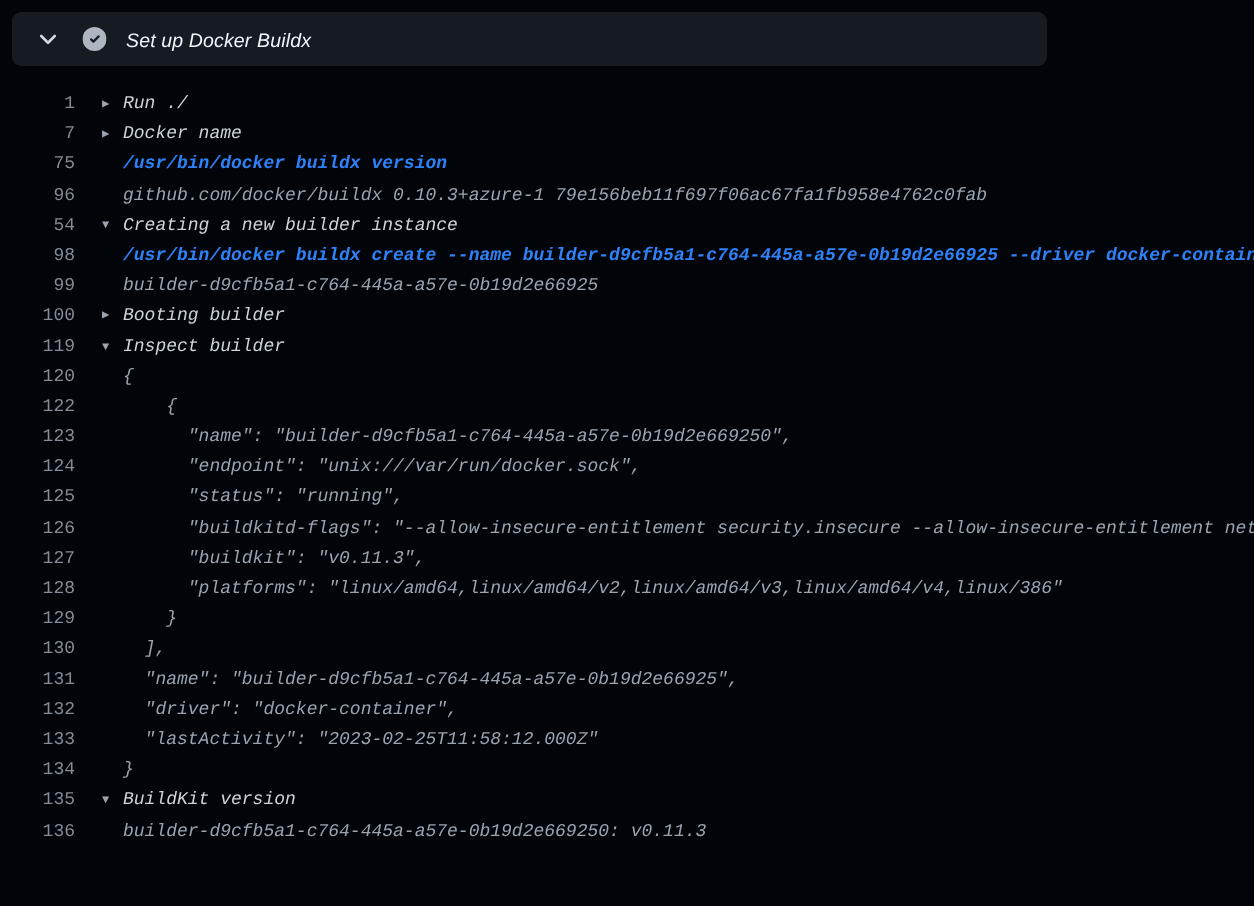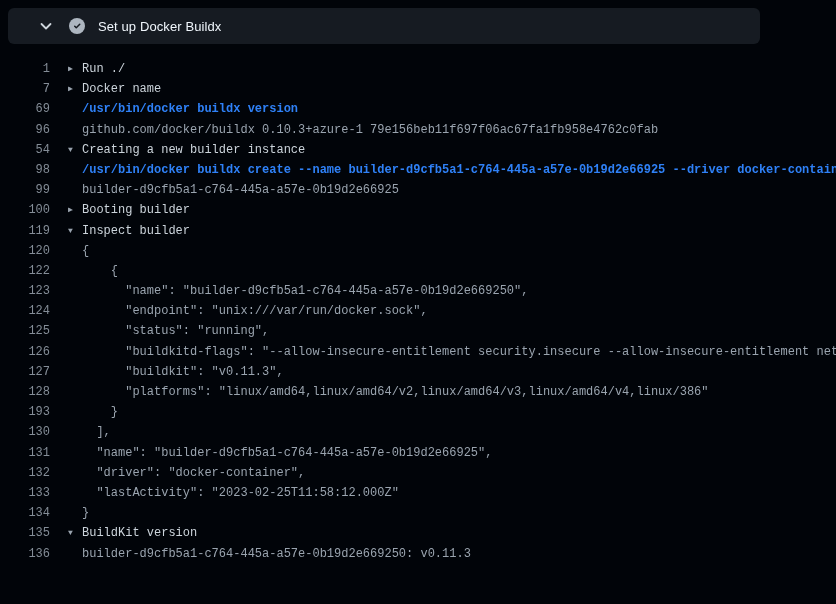--- a/index.html
+++ b/index.html
@@ -13,26 +13,27 @@
     --command:#2f81f7;
   }
   *{margin:0;padding:0;box-sizing:border-box;}
   html,body{width:836px;height:604px;overflow:hidden;}
   body{
     background:var(--bg);
     font-family:"Liberation Sans","DejaVu Sans",sans-serif;
   }
   .step-header{
     position:absolute;
-    left:8px;top:8px;width:752px;height:36px;
+    left:8px;top:8px;width:690px;height:36px;
     background:var(--header-bg);
     border-radius:6px;
     display:flex;align-items:center;
-    padding:0 24px;
+    padding:0 10px;
     cursor:pointer;
+    font-style:italic;
   }
   .chev{
     width:16px;height:16px;flex:0 0 16px;
     margin-left:6px;
     display:flex;align-items:center;justify-content:center;
   }
   .status{
     width:16px;height:16px;flex:0 0 16px;
     margin-left:15px;
   }
@@ -60,20 +61,21 @@
     flex:0 0 50px;
     width:50px;
     text-align:right;
     color:var(--num);
     cursor:pointer;
     user-select:none;
   }
   .lc{
     margin-left:18px;
     white-space:pre;
+    font-style:italic;
   }
   .lc .tri{
     display:inline-block;
     width:14px;
     color:var(--arrow);
     font-size:8px;
     vertical-align:1px;
   }
   .lc.group{color:var(--group);cursor:pointer;}
   .lc.command{color:var(--command);font-weight:bold;padding-left:14px;}
@@ -93,36 +95,36 @@
       <circle cx="8" cy="8" r="8" fill="#adb6c0"></circle>
       <path d="M11.28 5.72a.75.75 0 0 1 0 1.06l-3.5 3.5a.75.75 0 0 1-1.06 0l-1.5-1.5a.75.75 0 1 1 1.06-1.06l.97.97 2.97-2.97a.75.75 0 0 1 1.06 0z" fill="#161b22"></path>
     </svg>
   </span>
   <span class="step-title">Set up Docker Buildx</span>
 </div>
 
 <div class="log">
     <div class="log-line"><span class="ln">1</span><span class="lc group"><span class="tri">▶</span><span>Run ./</span></span></div>
     <div class="log-line"><span class="ln">7</span><span class="lc group"><span class="tri">▶</span><span>Docker name</span></span></div>
-    <div class="log-line"><span class="ln">69</span><span class="lc command"><span>/usr/bin/docker buildx version</span></span></div>
+    <div class="log-line"><span class="ln">75</span><span class="lc command"><span>/usr/bin/docker buildx version</span></span></div>
     <div class="log-line"><span class="ln">96</span><span class="lc output"><span>github.com/docker/buildx 0.10.3+azure-1 79e156beb11f697f06ac67fa1fb958e4762c0fab</span></span></div>
     <div class="log-line"><span class="ln">54</span><span class="lc group"><span class="tri">▼</span><span>Creating a new builder instance</span></span></div>
     <div class="log-line"><span class="ln">98</span><span class="lc command"><span>/usr/bin/docker buildx create --name builder-d9cfb5a1-c764-445a-a57e-0b19d2e66925 --driver docker-container</span></span></div>
     <div class="log-line"><span class="ln">99</span><span class="lc output"><span>builder-d9cfb5a1-c764-445a-a57e-0b19d2e66925</span></span></div>
     <div class="log-line"><span class="ln">100</span><span class="lc group"><span class="tri">▶</span><span>Booting builder</span></span></div>
     <div class="log-line"><span class="ln">119</span><span class="lc group"><span class="tri">▼</span><span>Inspect builder</span></span></div>
     <div class="log-line"><span class="ln">120</span><span class="lc output"><span>{</span></span></div>
     <div class="log-line"><span class="ln">122</span><span class="lc output"><span>    {</span></span></div>
     <div class="log-line"><span class="ln">123</span><span class="lc output"><span>      "name": "builder-d9cfb5a1-c764-445a-a57e-0b19d2e669250",</span></span></div>
     <div class="log-line"><span class="ln">124</span><span class="lc output"><span>      "endpoint": "unix:///var/run/docker.sock",</span></span></div>
     <div class="log-line"><span class="ln">125</span><span class="lc output"><span>      "status": "running",</span></span></div>
     <div class="log-line"><span class="ln">126</span><span class="lc output"><span>      "buildkitd-flags": "--allow-insecure-entitlement security.insecure --allow-insecure-entitlement network</span></span></div>
     <div class="log-line"><span class="ln">127</span><span class="lc output"><span>      "buildkit": "v0.11.3",</span></span></div>
     <div class="log-line"><span class="ln">128</span><span class="lc output"><span>      "platforms": "linux/amd64,linux/amd64/v2,linux/amd64/v3,linux/amd64/v4,linux/386"</span></span></div>
-    <div class="log-line"><span class="ln">193</span><span class="lc output"><span>    }</span></span></div>
+    <div class="log-line"><span class="ln">129</span><span class="lc output"><span>    }</span></span></div>
     <div class="log-line"><span class="ln">130</span><span class="lc output"><span>  ],</span></span></div>
     <div class="log-line"><span class="ln">131</span><span class="lc output"><span>  "name": "builder-d9cfb5a1-c764-445a-a57e-0b19d2e66925",</span></span></div>
     <div class="log-line"><span class="ln">132</span><span class="lc output"><span>  "driver": "docker-container",</span></span></div>
     <div class="log-line"><span class="ln">133</span><span class="lc output"><span>  "lastActivity": "2023-02-25T11:58:12.000Z"</span></span></div>
     <div class="log-line"><span class="ln">134</span><span class="lc output"><span>}</span></span></div>
     <div class="log-line"><span class="ln">135</span><span class="lc group"><span class="tri">▼</span><span>BuildKit version</span></span></div>
     <div class="log-line"><span class="ln">136</span><span class="lc output"><span>builder-d9cfb5a1-c764-445a-a57e-0b19d2e669250: v0.11.3</span></span></div>
   </div>
 
 </body></html>

